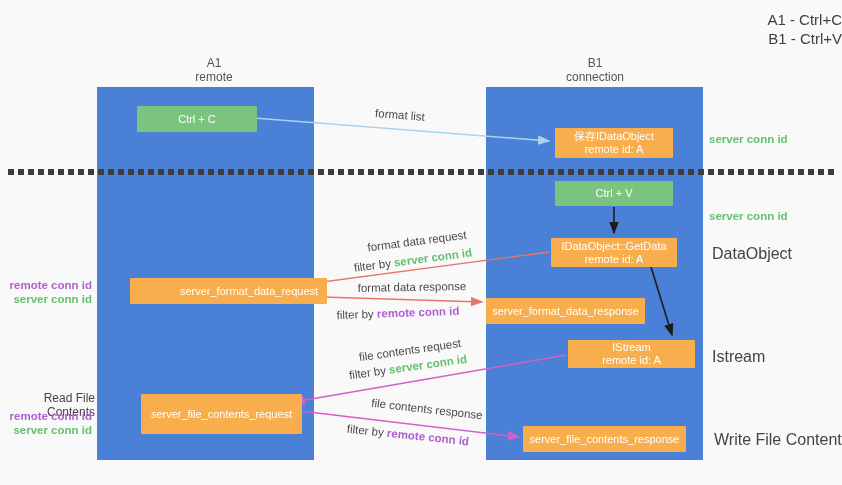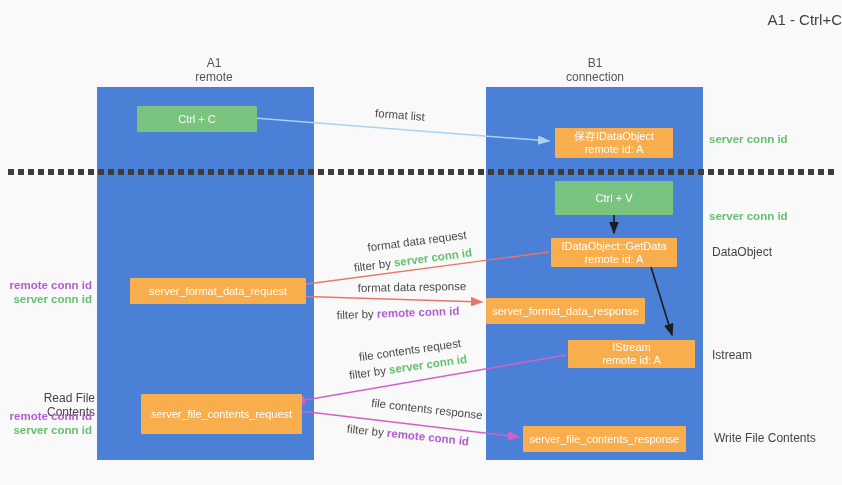--- a/index.html
+++ b/index.html
@@ -24,21 +24,21 @@
   .node{position:absolute;display:flex;flex-direction:column;align-items:center;justify-content:center;
         color:#fff;text-align:center;font-size:11px;line-height:13px;border-radius:1px;}
   .node.green{background:var(--node-green);}
   .node.orange{background:var(--node-orange);align-items:center;}
 
   .edge-label{position:absolute;white-space:nowrap;font-size:11.5px;color:var(--text-mid);
         transform:translate(-50%,-50%) rotate(var(--rot,0deg));}
   .key-green{color:var(--accent-green);font-weight:bold;}
   .key-purple{color:var(--accent-purple);font-weight:bold;}
 
-  .side-label{position:absolute;white-space:nowrap;font-size:12px;color:#444;}
+  .side-label{position:absolute;white-space:nowrap;font-size:16px;color:#444;}
   .side-label.bold-green{color:var(--accent-green);font-weight:bold;font-size:11.5px;}
   .side-pair{position:absolute;left:0;width:92px;text-align:right;font-size:11.5px;
         line-height:14px;font-weight:bold;white-space:nowrap;}
   .side-pair .remote{color:var(--accent-purple);}
   .side-pair .server{color:var(--accent-green);}
   .read-label{position:absolute;left:0;width:95px;text-align:right;font-size:12px;color:#444;}
 
   svg.arrows{position:absolute;left:0;top:0;z-index:2;}
   .lane{z-index:1;} .dotted-line{z-index:3;}
   .node,.edge-label,.side-label,.side-pair,.read-label{z-index:4;}
@@ -50,20 +50,21 @@
   .mk-blue{fill:var(--arrow-blue);} .mk-black{fill:var(--arrow-black);}
   .mk-red{fill:var(--arrow-red);} .mk-magenta{fill:var(--arrow-magenta);}
 </style>
 </head>
 <body>
 
 <div class="canvas">
 
   <div class="title">
     <div>A1 - Ctrl+C</div>
+    <div>B1 - Ctrl+V</div>
   </div>
 
   <div class="lane-header" style="left:134px;">
     <div>A1</div>
     <div>remote</div>
   </div>
   <div class="lane-header" style="left:515px;">
     <div>B1</div>
     <div>connection</div>
   </div>
@@ -97,28 +98,28 @@
 
   <div class="dotted-line"></div>
 
   <div class="node green" style="left:137px;top:106px;width:120px;height:26px;">
     <span>Ctrl + C</span>
   </div>
   <div class="node orange" style="left:555px;top:128px;width:118px;height:30px;">
     <span>保存IDataObject</span>
     <span>remote id: A</span>
   </div>
-  <div class="node green" style="left:555px;top:181px;width:118px;height:34px;">
+  <div class="node green" style="left:555px;top:181px;width:118px;height:25px;">
     <span>Ctrl + V</span>
   </div>
   <div class="node orange" style="left:551px;top:238px;width:126px;height:29px;">
     <span>IDataObject::GetData</span>
     <span>remote id: A</span>
   </div>
-  <div class="node orange" style="left:130px;top:278px;width:176px;height:26px;">
+  <div class="node orange" style="left:130px;top:278px;width:156px;height:26px;padding-left:41px;">
     <span>server_format_data_request</span>
   </div>
   <div class="node orange" style="left:486px;top:298px;width:159px;height:26px;">
     <span>server_format_data_response</span>
   </div>
   <div class="node orange" style="left:568px;top:340px;width:127px;height:28px;">
     <span>IStream</span>
     <span>remote id: A</span>
   </div>
   <div class="node orange" style="left:141px;top:394px;width:161px;height:40px;">

